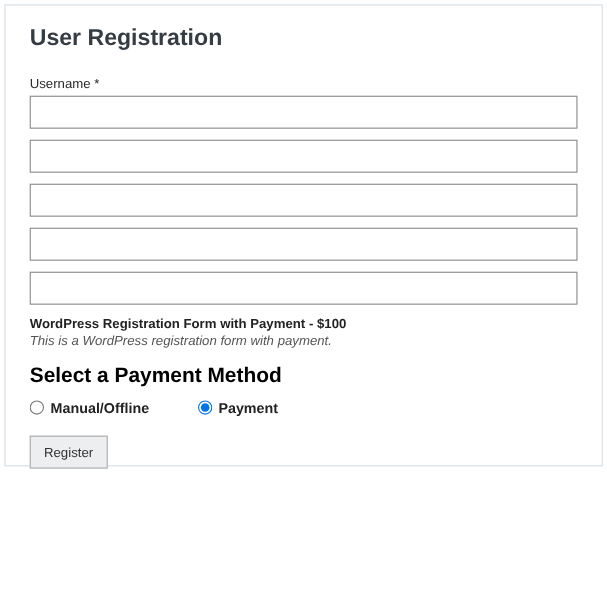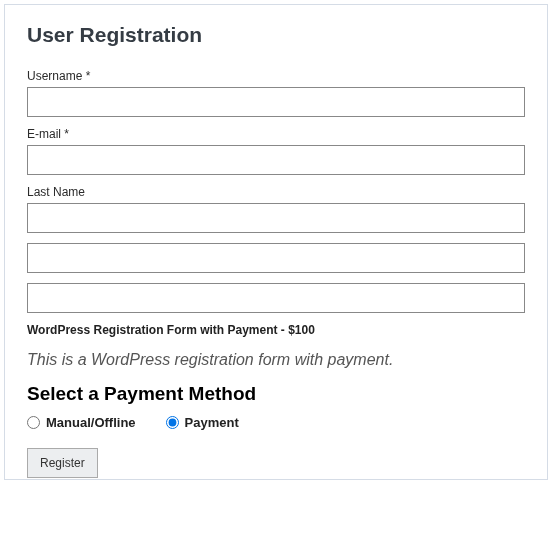--- a/index.html
+++ b/index.html
@@ -4,21 +4,21 @@
   <style>
     * { box-sizing: border-box; margin: 0; padding: 0; }
     body {
       font-family: Arial, Helvetica, sans-serif;
       background: #fff;
       padding: 4px;
     }
     .outer {
       border: 1px solid #d5dce6;
       width: 544px;
-      height: 476px;
+      height: 420px;
       padding: 18px 22px;
     }
     h2.title {
       font-family: "Arial Narrow", Arial, sans-serif;
       font-weight: bold;
       color: #353c44;
       font-size: 21px;
       letter-spacing: 0px;
       margin-bottom: 22px;
       font-stretch: condensed;
@@ -39,37 +39,37 @@
       font-size: 13px;
       background: #fff;
     }
     .plan-line {
       font-size: 12px;
       color: #222;
       font-weight: bold;
       margin-top: 2px;
     }
     .plan-desc {
-      font-size: 16px;
+      font-size: 12px;
       color: #555;
       font-style: italic;
-      margin-top: 14px;
+      margin-top: 2px;
       margin-bottom: 14px;
     }
     h3.pay-title {
       font-family: "Arial Narrow", Arial, sans-serif;
       font-weight: bold;
       color: #000000;
       font-size: 19px;
       margin-bottom: 10px;
       font-stretch: condensed;
     }
     .payopts {
       display: flex;
-      gap: 30px;
+      gap: 44px;
       align-items: center;
       margin-bottom: 18px;
     }
     .payopt {
       display: flex;
       align-items: center;
       gap: 6px;
       font-size: 13px;
       font-weight: bold;
       color: #222;
@@ -93,27 +93,25 @@
 
 <div class="outer">
   <h2 class="title">User Registration</h2>
 
   <div class="field">
     <label>Username *</label>
     <input type="text" value="" style="">
   </div>
 
   <div class="field">
-    <label>E-mail *</label>
     <input type="text" value="" style="">
   </div>
 
 
   <div class="field">
-    <label>Last Name</label>
     <input type="text" value="" style="">
   </div>
 
   <div class="field">
     <input type="password" value="" style="">
   </div>
 
   <div class="field">
     <input type="password" value="" style="">
   </div>

